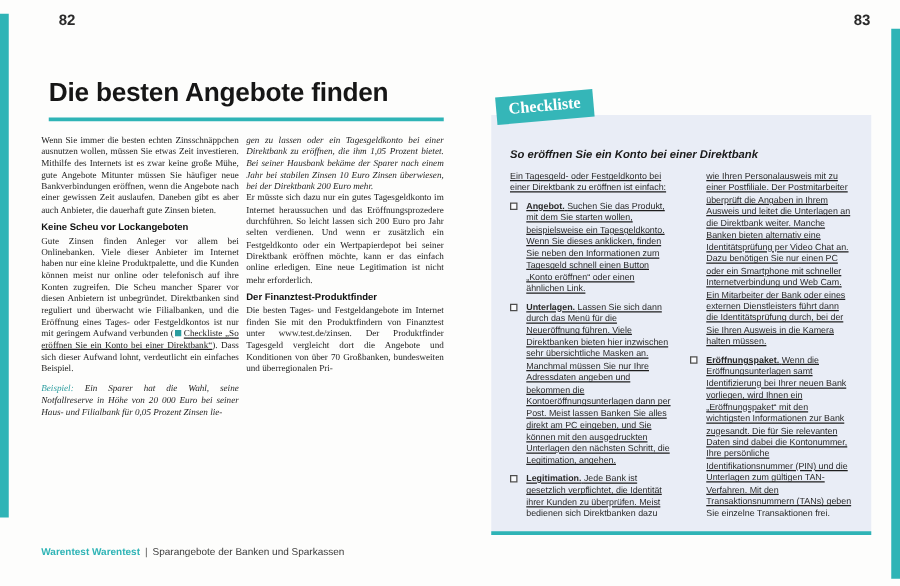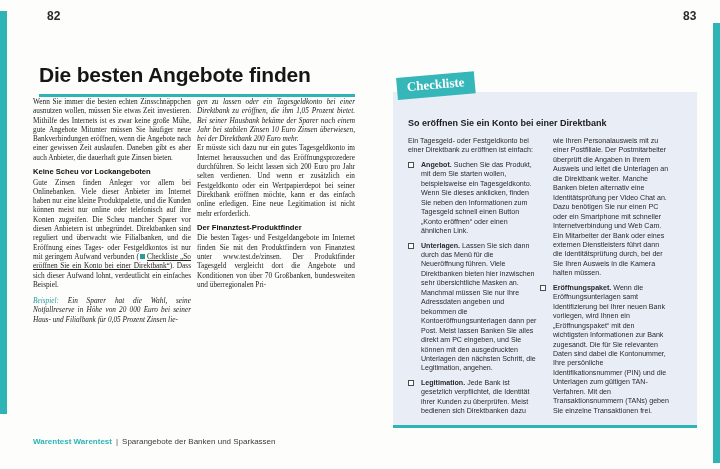--- a/index.html
+++ b/index.html
@@ -13,39 +13,39 @@
   .pagenum { position:absolute; top:9px; font-size:12px; font-weight:bold; color:#2a2a2a; }
   .pagenum-left  { left:47px; }
   .pagenum-right { left:683px;text-align:center; }
 
   
   .left-page { position:absolute; left:33px; top:63px; width:323px; }
   .article-title { font-size:21px; font-weight:bold; letter-spacing:-0.2px; color:#161616; margin-left:6px; }
   .title-rule { width:316px; height:3px; background:#2fb4b6; margin:7px 0 0 6px; }
   .lede { margin-top:8px; font-size:9.6px; line-height:12.6px; font-weight:bold; color:#2b2b2b; width:322px; }
 
-  .body-cols { display:flex; gap:6px; height:252px; overflow:hidden; }
+  .body-cols { display:flex; gap:6px; margin-top:10px; height:252px; overflow:hidden; }
   .bcol { width:158px; font-family:"Liberation Serif", serif; font-size:7.3px; line-height:9.3px; text-align:justify; color:#232323; }
   .bcol p { margin:0; }
   .bcol .subhead { font-family:"Liberation Sans", sans-serif; font-weight:bold; font-size:7.6px; line-height:9.5px; margin:5px 0 1px; color:#111; text-align:left; }
   .example { font-style:italic; margin-top:7px !important; }
   .example-label { color:#2a9c9e; }
   .xref-link { color:inherit; text-decoration:underline; cursor:pointer; }
   .xref-icon { display:inline-block; width:5px; height:5px; background:#2a9c9e; margin:0 2px 0 1px; }
   .italic-seg { font-style:italic; }
 
   .footer { position:absolute; left:33px; top:437px; font-size:8px; color:#3a3a3a; }
   .footer .brand { color:#2fb4b6; font-weight:bold; }
   .footer .sep { margin:0 4px; color:#555; }
 
   
   .checklist-box { position:absolute; left:393px; top:92px; width:304px; height:336px; background:#e9edf6; border-bottom:3px solid #2fb4b6; }
   .checklist-tab { position:absolute; left:5px; top:-14px; background:#35b6b8; color:#ffffff; font-family:"Liberation Serif", serif; font-weight:bold; font-size:13px; padding:2px 10px 4px; transform:rotate(-5deg); transform-origin:left bottom; }
-  .checklist-heading { margin:26px 15px 0; font-size:9px; font-weight:bold; color:#1b1b1b; }
-  .checklist-cols { display:flex; gap:3px; margin:9px 15px 0; height:276px; overflow:hidden; }
+  .checklist-heading { margin:26px 15px 0; font-size:9px; font-weight:bold; color:#1b1b1b;font-style:italic; }
+  .checklist-cols { display:flex; gap:15px; margin:9px 15px 0; height:276px; overflow:hidden;text-decoration:underline; }
   .ccol { width:129px; font-size:7.1px; line-height:9.45px; color:#2a2a2a; }
   .ccol .intro { margin-bottom:4px; }
   .check-item { position:relative; padding-left:13px; margin-top:5px; }
   .check-item:first-child { margin-top:0; }
   .checkbox { position:absolute; left:0; top:1px; width:6px; height:6px; border:1px solid #4d4d4d; background:#fbfcfe; }
   .check-keyword { font-weight:bold; }
   .cont-para { padding-left:13px; }
 </style>
 </head>
 <body>

